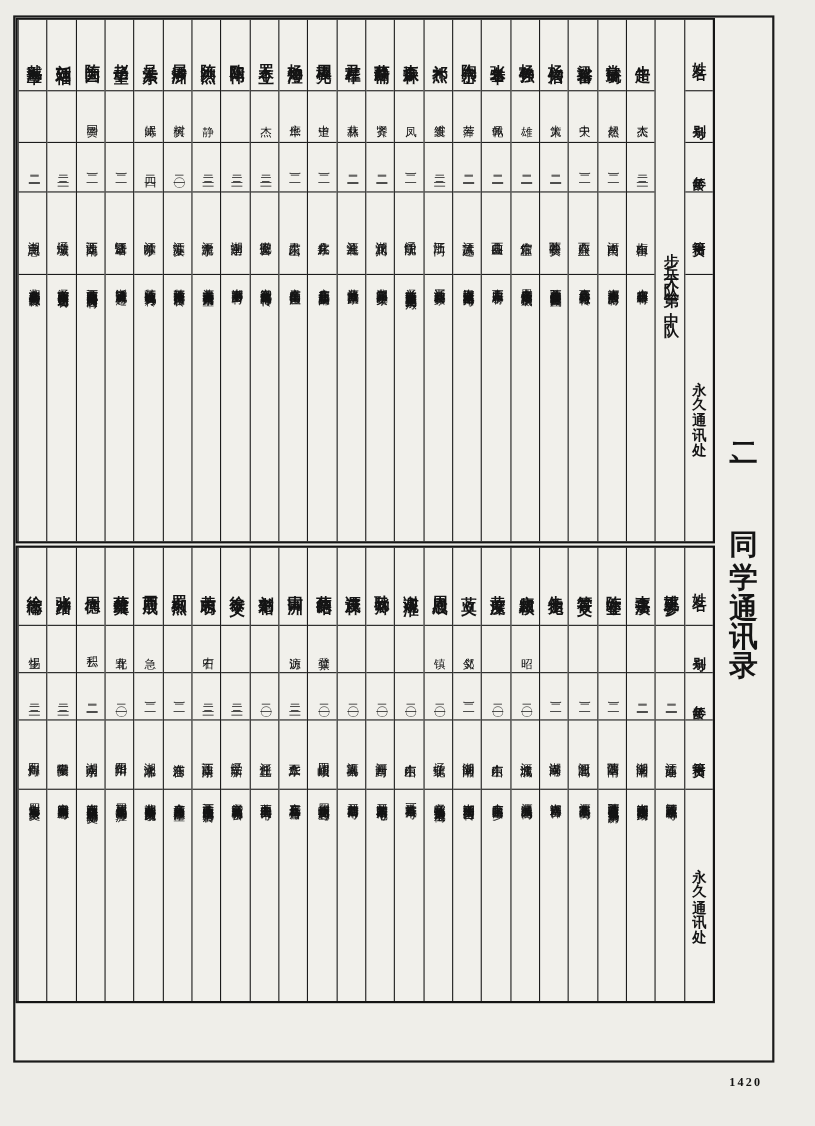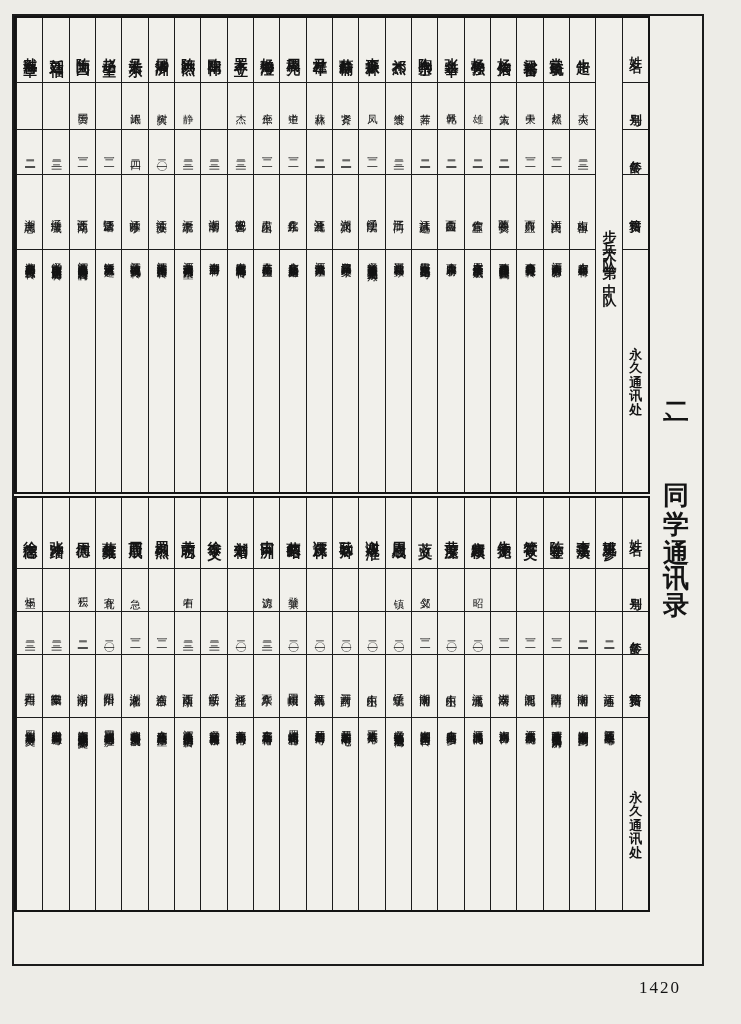--- a/index.html
+++ b/index.html
@@ -35,22 +35,22 @@
   .col.hdr .c-name{font-size:13px;letter-spacing:4px;}
   .col.hdr .c-alias,.col.hdr .c-age,.col.hdr .c-native{font-size:12px;letter-spacing:2px;}
   .col.hdr .c-addr{font-size:13px;letter-spacing:14px;justify-content:center;padding-top:0;}
   
   .col.section{justify-content:center;}
   .col.section .cell{flex:1 1 auto;border-bottom:none;font-size:14px;font-weight:700;letter-spacing:9px;}
   
   .title-margin{flex:0 0 52px;display:flex;align-items:center;justify-content:center;}
   .book-title{writing-mode:vertical-rl;text-orientation:upright;font-size:26px;font-weight:700;
               letter-spacing:27px;white-space:nowrap;}
-  .page-number{position:absolute;right:60px;top:978px;font-size:17px;letter-spacing:2px;
-               font-family:"Liberation Serif","DejaVu Serif",serif;}
+  .page-number{position:absolute;right:48px;top:978px;font-size:11px;letter-spacing:2px;
+               font-family:"Liberation Serif","DejaVu Serif",serif;font-weight:bold;}
 </style>
 </head>
 <body>
 
 <div class="page">
   <div class="frame">
     <div class="tables">
 
       <div class="dtable top" id="table-top">
         <div class="col hdr">

